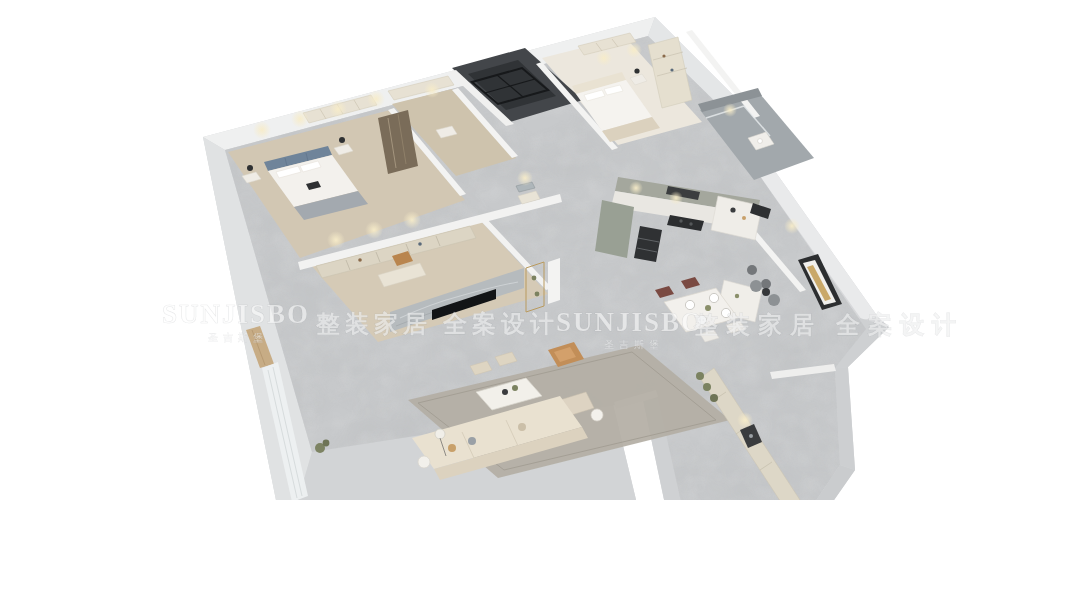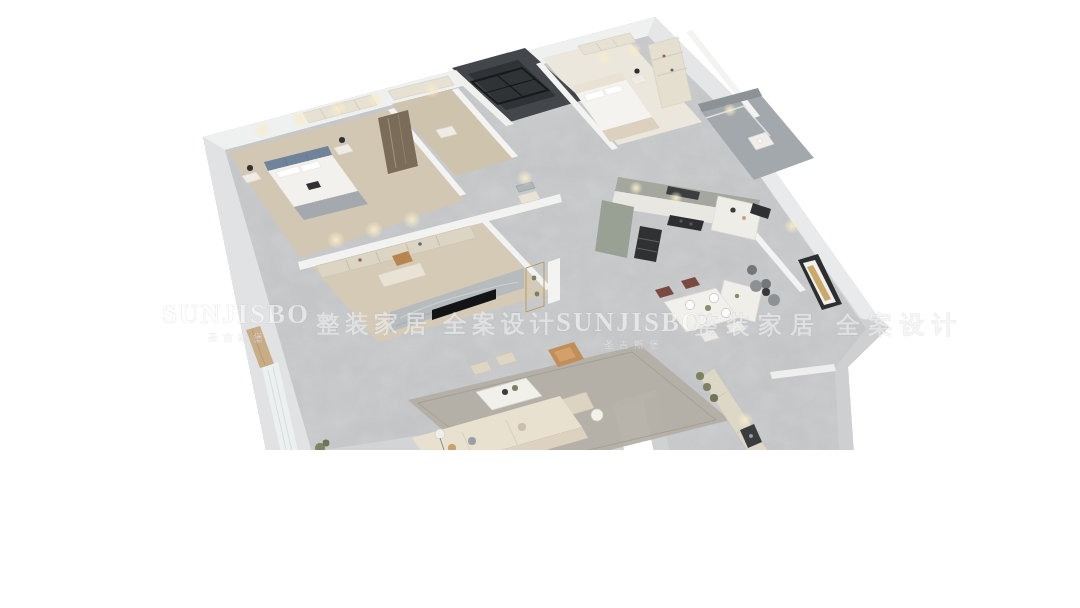--- a/index.html
+++ b/index.html
@@ -1,16 +1,16 @@
 <!DOCTYPE html>
 <html><head>
 <meta charset="utf-8">
 <style>
   html,body{margin:0;padding:0;background:#ffffff;}
-  .stage{position:relative;width:1080px;height:450px;background:#ffffff;overflow:hidden;
+  .stage{position:relative;width:1080px;height:500px;background:#ffffff;overflow:hidden;
          font-family:"Liberation Sans",sans-serif;}
   svg{display:block;}
   .wm{fill:#ffffff;fill-opacity:.55;stroke:#878c90;stroke-opacity:.22;stroke-width:.7;
       paint-order:stroke;font-family:"Liberation Serif",serif;font-weight:bold;}
   .wm-sub{fill:#ffffff;fill-opacity:.5;stroke:#878c90;stroke-opacity:.2;stroke-width:.4;
       paint-order:stroke;font-family:"Liberation Serif",serif;}
 </style>
 </head>
 <body>
 

